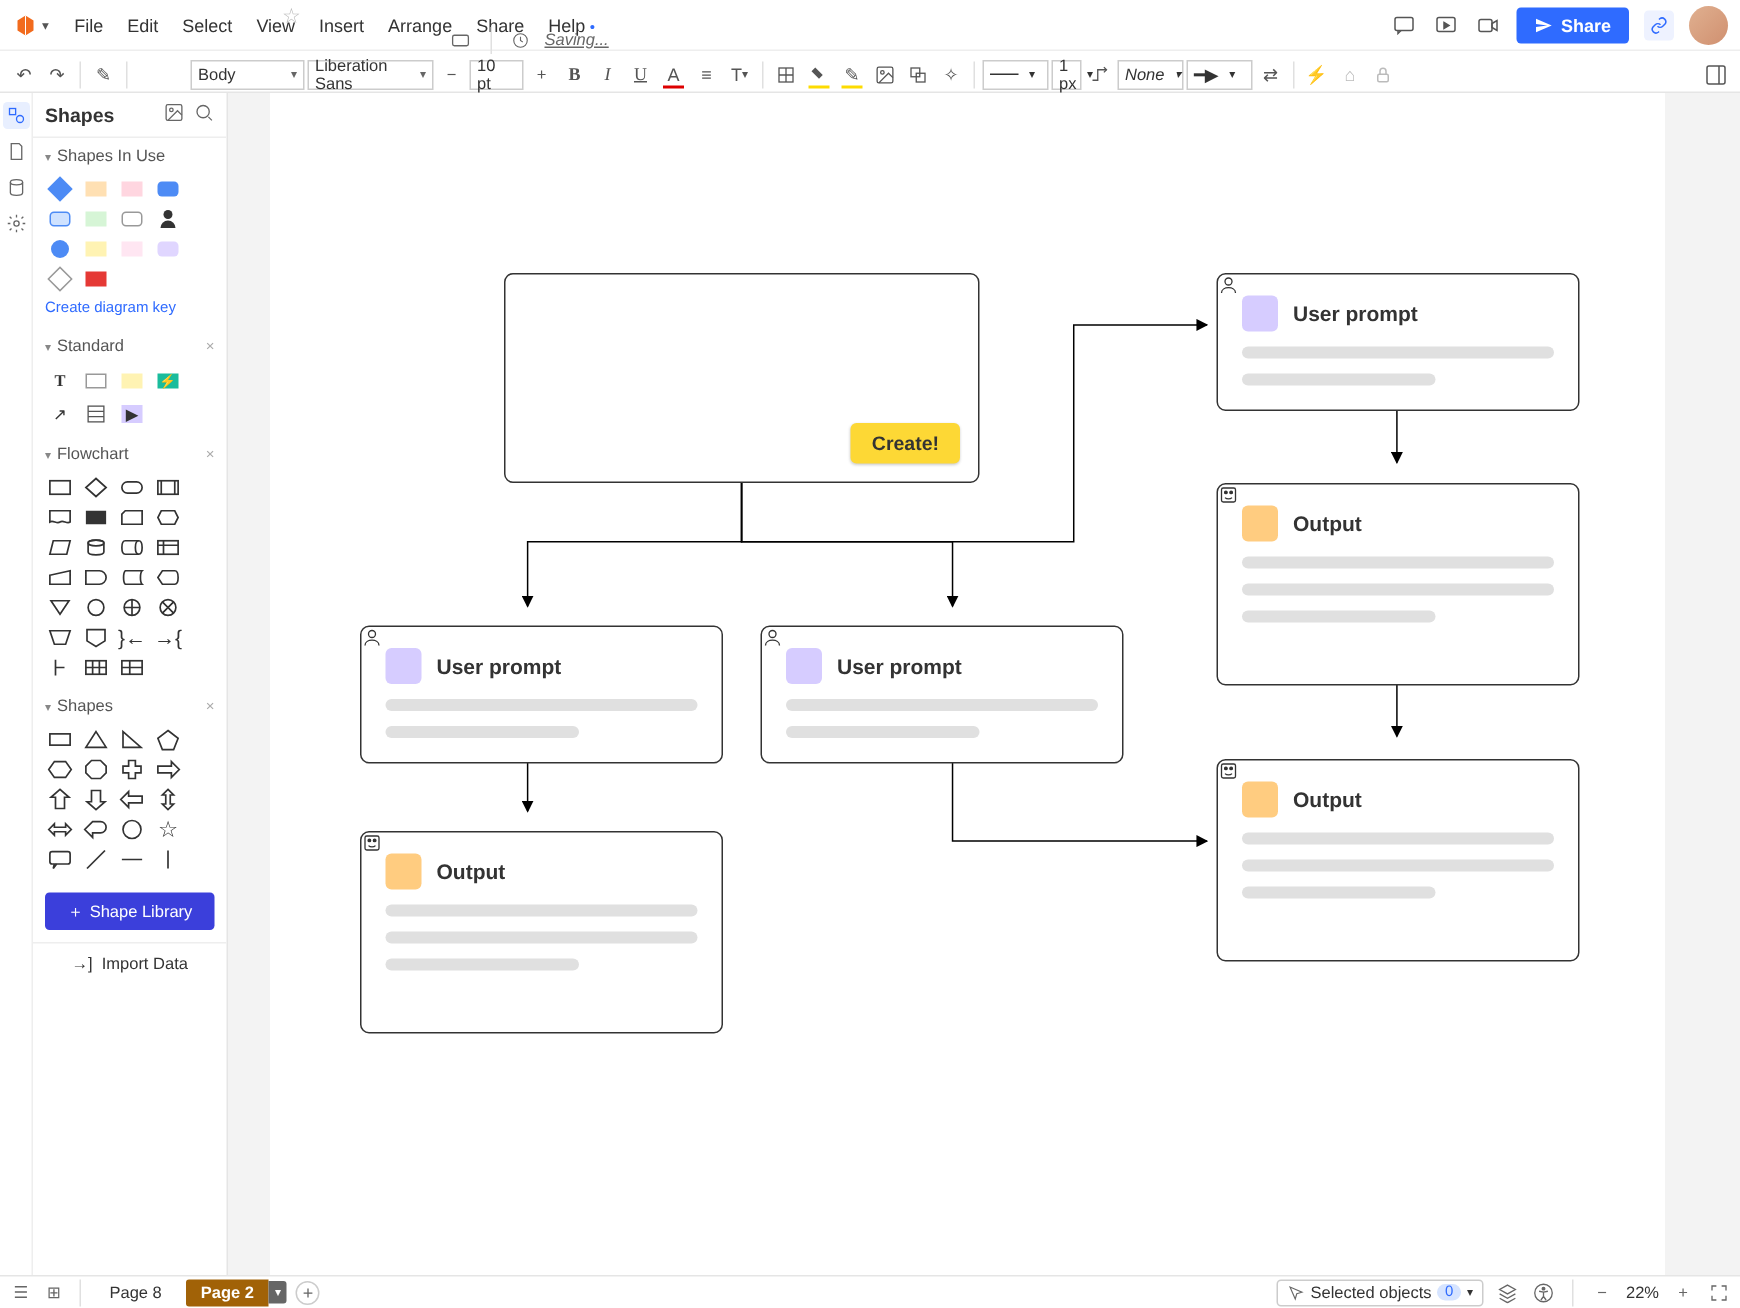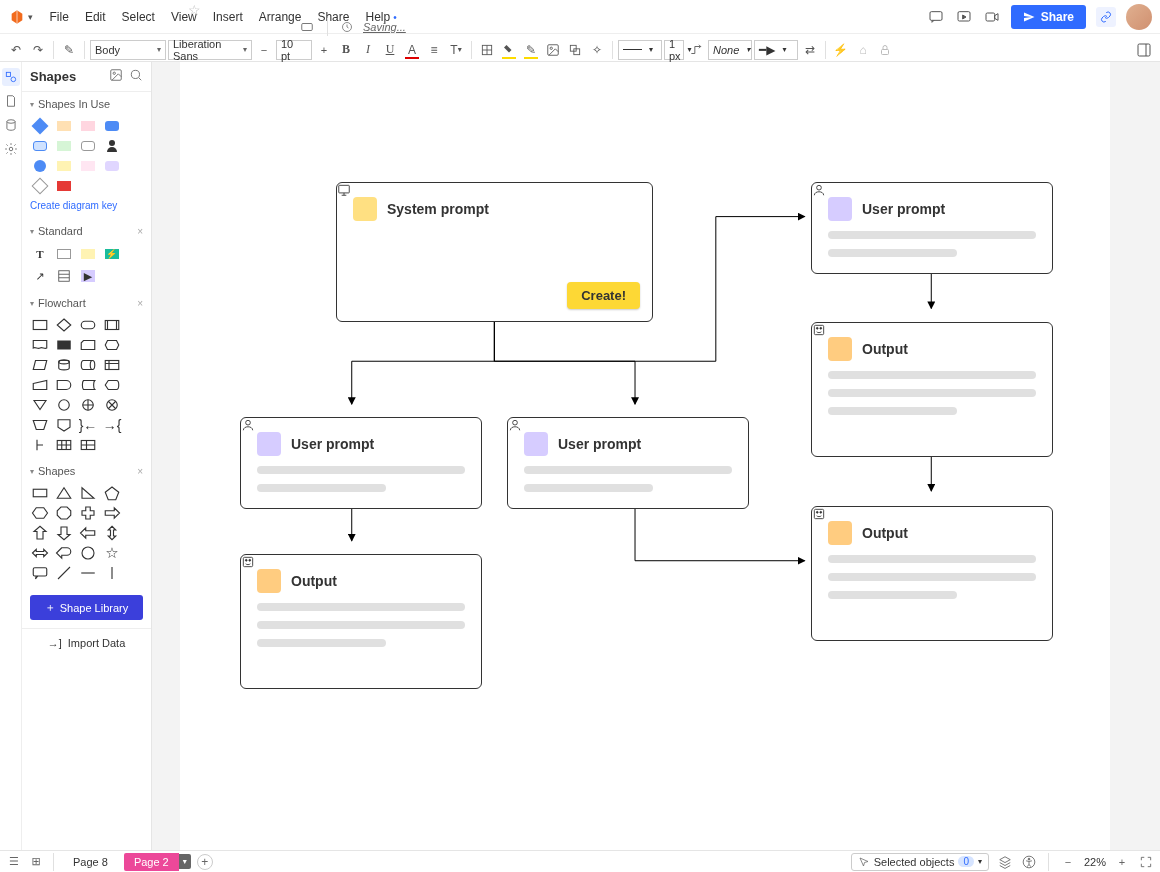--- a/index.html
+++ b/index.html
@@ -20,21 +20,21 @@
 .avatar { width: 26px; height: 26px; border-radius: 50%; background: linear-gradient(135deg,#e0b090,#d09070); }
 .topbelow { position:absolute; top:18px; left:300px; display:flex; align-items:center; gap:10px; font-size:11px; color:#666;}
 .pro-badge-icon { width:14px; height:14px; }
 .clock-icon { width:12px; height:12px; }
 .saving { text-decoration: underline; font-style:italic; color:#666;}
 
 .toolbar { position: absolute; top: 38px; left: 0; right: 0; height: 24px; display: flex; align-items: center; padding: 0 6px; gap: 2px; border-bottom: 1px solid #e5e5e5;}
 .tb-sep { width: 1px; height: 18px; background: #e0e0e0; margin: 0 3px; }
 .tb-btn { width: 20px; height: 20px; display:flex; align-items:center; justify-content:center; color:#555; cursor:pointer; font-size:12px;}
 .tb-sel { height: 20px; border: 1px solid #ccc; font-size: 11px; padding: 0 4px; background:#fff; display:flex; align-items:center; gap:4px;}
-.tb-sel.wide { width:76px; }
+.tb-sel.wide { width:76px;margin-left:37px; }
 .tb-sel.wider { width:84px; }
 .tb-sel::after { content:"▾"; font-size:8px; color:#666; margin-left:auto;}
 .tb-sel.noarrow::after { content:"";}
 .tb-b { font-weight:bold; font-family:Georgia,serif;}
 .tb-i { font-style:italic; font-family:Georgia,serif;}
 .tb-u { text-decoration:underline; font-family:Georgia,serif;}
 .tb-small { font-size:11px;}
 .tb-color { position:relative;}
 .tb-color::after { content:""; position:absolute; bottom:1px; left:3px; right:3px; height:2px; background:#d00;}
 .tb-highlight::after { background:#fddb00;}
@@ -93,21 +93,21 @@
 .icon-orange { background:#ffcc80;}
 .card-icon svg { width:14px; height:14px; stroke:#333; fill:none; stroke-width:1.5;}
 .card-title { font-weight:bold; font-size:14px;}
 .card-body { font-size:13px; line-height:1.4; color:#333;}
 .create-btn { position:absolute; right:12px; bottom:12px; background:#fdd835; color:#333; font-weight:bold; font-size:13px; padding:6px 14px; border-radius:4px; box-shadow:0 1px 2px rgba(0,0,0,0.2); cursor:pointer;}
 .placeholder { height:8px; background:#e0e0e0; border-radius:4px; margin-bottom:10px;}
 
 .bottombar { position:absolute; bottom:0; left:0; right:0; height:22px; border-top:1px solid #e5e5e5; background:#fff; display:flex; align-items:center; padding:0 6px; gap:6px; font-size:11px;}
 .bb-icon { width:16px; height:16px; display:flex; align-items:center; justify-content:center; color:#666;}
 .page-tab { padding:3px 10px; cursor:pointer;}
-.page-tab.active { background:#ec4899; color:#fff; border-radius:2px 0 0 2px;}
+.page-tab.active { background:#a16207; color:#fff; border-radius:2px 0 0 2px;font-weight:bold;}
 .page-dd { background:#666; color:#fff; padding:3px 4px; font-size:8px; border-radius:0 2px 2px 0; margin-left:-6px;}
 .add-page { width:16px; height:16px; border:1px solid #ccc; border-radius:50%; display:flex; align-items:center; justify-content:center; font-size:12px; color:#666; cursor:pointer;}
 .bb-right { margin-left:auto; display:flex; align-items:center; gap:8px;padding-left:41px;}
 .selected-objects { border:1px solid #ccc; padding:2px 6px; border-radius:3px; display:flex; align-items:center; gap:4px;}
 .count-badge { background:#d6e4ff; color:#2F6BFF; border-radius:8px; padding:0 5px; font-size:10px;}
 </style>
 </head>
 <body>
 
 <div class="topbar">
@@ -657,29 +657,20 @@
     <path d="M314 260 L314 300 L171 300 L171 343" fill="none" stroke="#000" stroke-width="1" marker-end="url(#ah)"></path>
     <path d="M314 260 L314 300 L455 300 L455 343" fill="none" stroke="#000" stroke-width="1" marker-end="url(#ah)"></path>
     <path d="M314 260 L314 300 L536 300 L536 155 L625 155" fill="none" stroke="#000" stroke-width="1" marker-end="url(#ah)"></path>
     <path d="M171 437 L171 480" fill="none" stroke="#000" stroke-width="1" marker-end="url(#ah)"></path>
     <path d="M455 437 L455 500 L625 500" fill="none" stroke="#000" stroke-width="1" marker-end="url(#ah)"></path>
     <path d="M752 212 L752 247" fill="none" stroke="#000" stroke-width="1" marker-end="url(#ah)"></path>
     <path d="M752 395 L752 430" fill="none" stroke="#000" stroke-width="1" marker-end="url(#ah)"></path>
   </svg>
 
   <div class="card" style="left:156px; top:120px; width:317px; height:140px;">
-    <div class="card-head">
-      <div class="card-icon icon-yellow">
-          <svg viewBox="0 0 24 24">
-            <rect x="3" y="4" width="18" height="13" rx="1"></rect>
-            <path d="M8 21h8M12 17v4"></path>
-          </svg>
-        </div>
-      <div class="card-title">System prompt</div>
-    </div>
     <div class="create-btn">Create!</div>
   </div>
 
   <div class="card" style="left:60px; top:355px; width:242px; height:92px;">
     <div class="card-head">
       <div class="card-icon icon-purple">
           <svg viewBox="0 0 24 24">
             <circle cx="12" cy="8" r="4"></circle>
             <path d="M4 21c0-4 4-6 8-6s8 2 8 6"></path>
           </svg>

